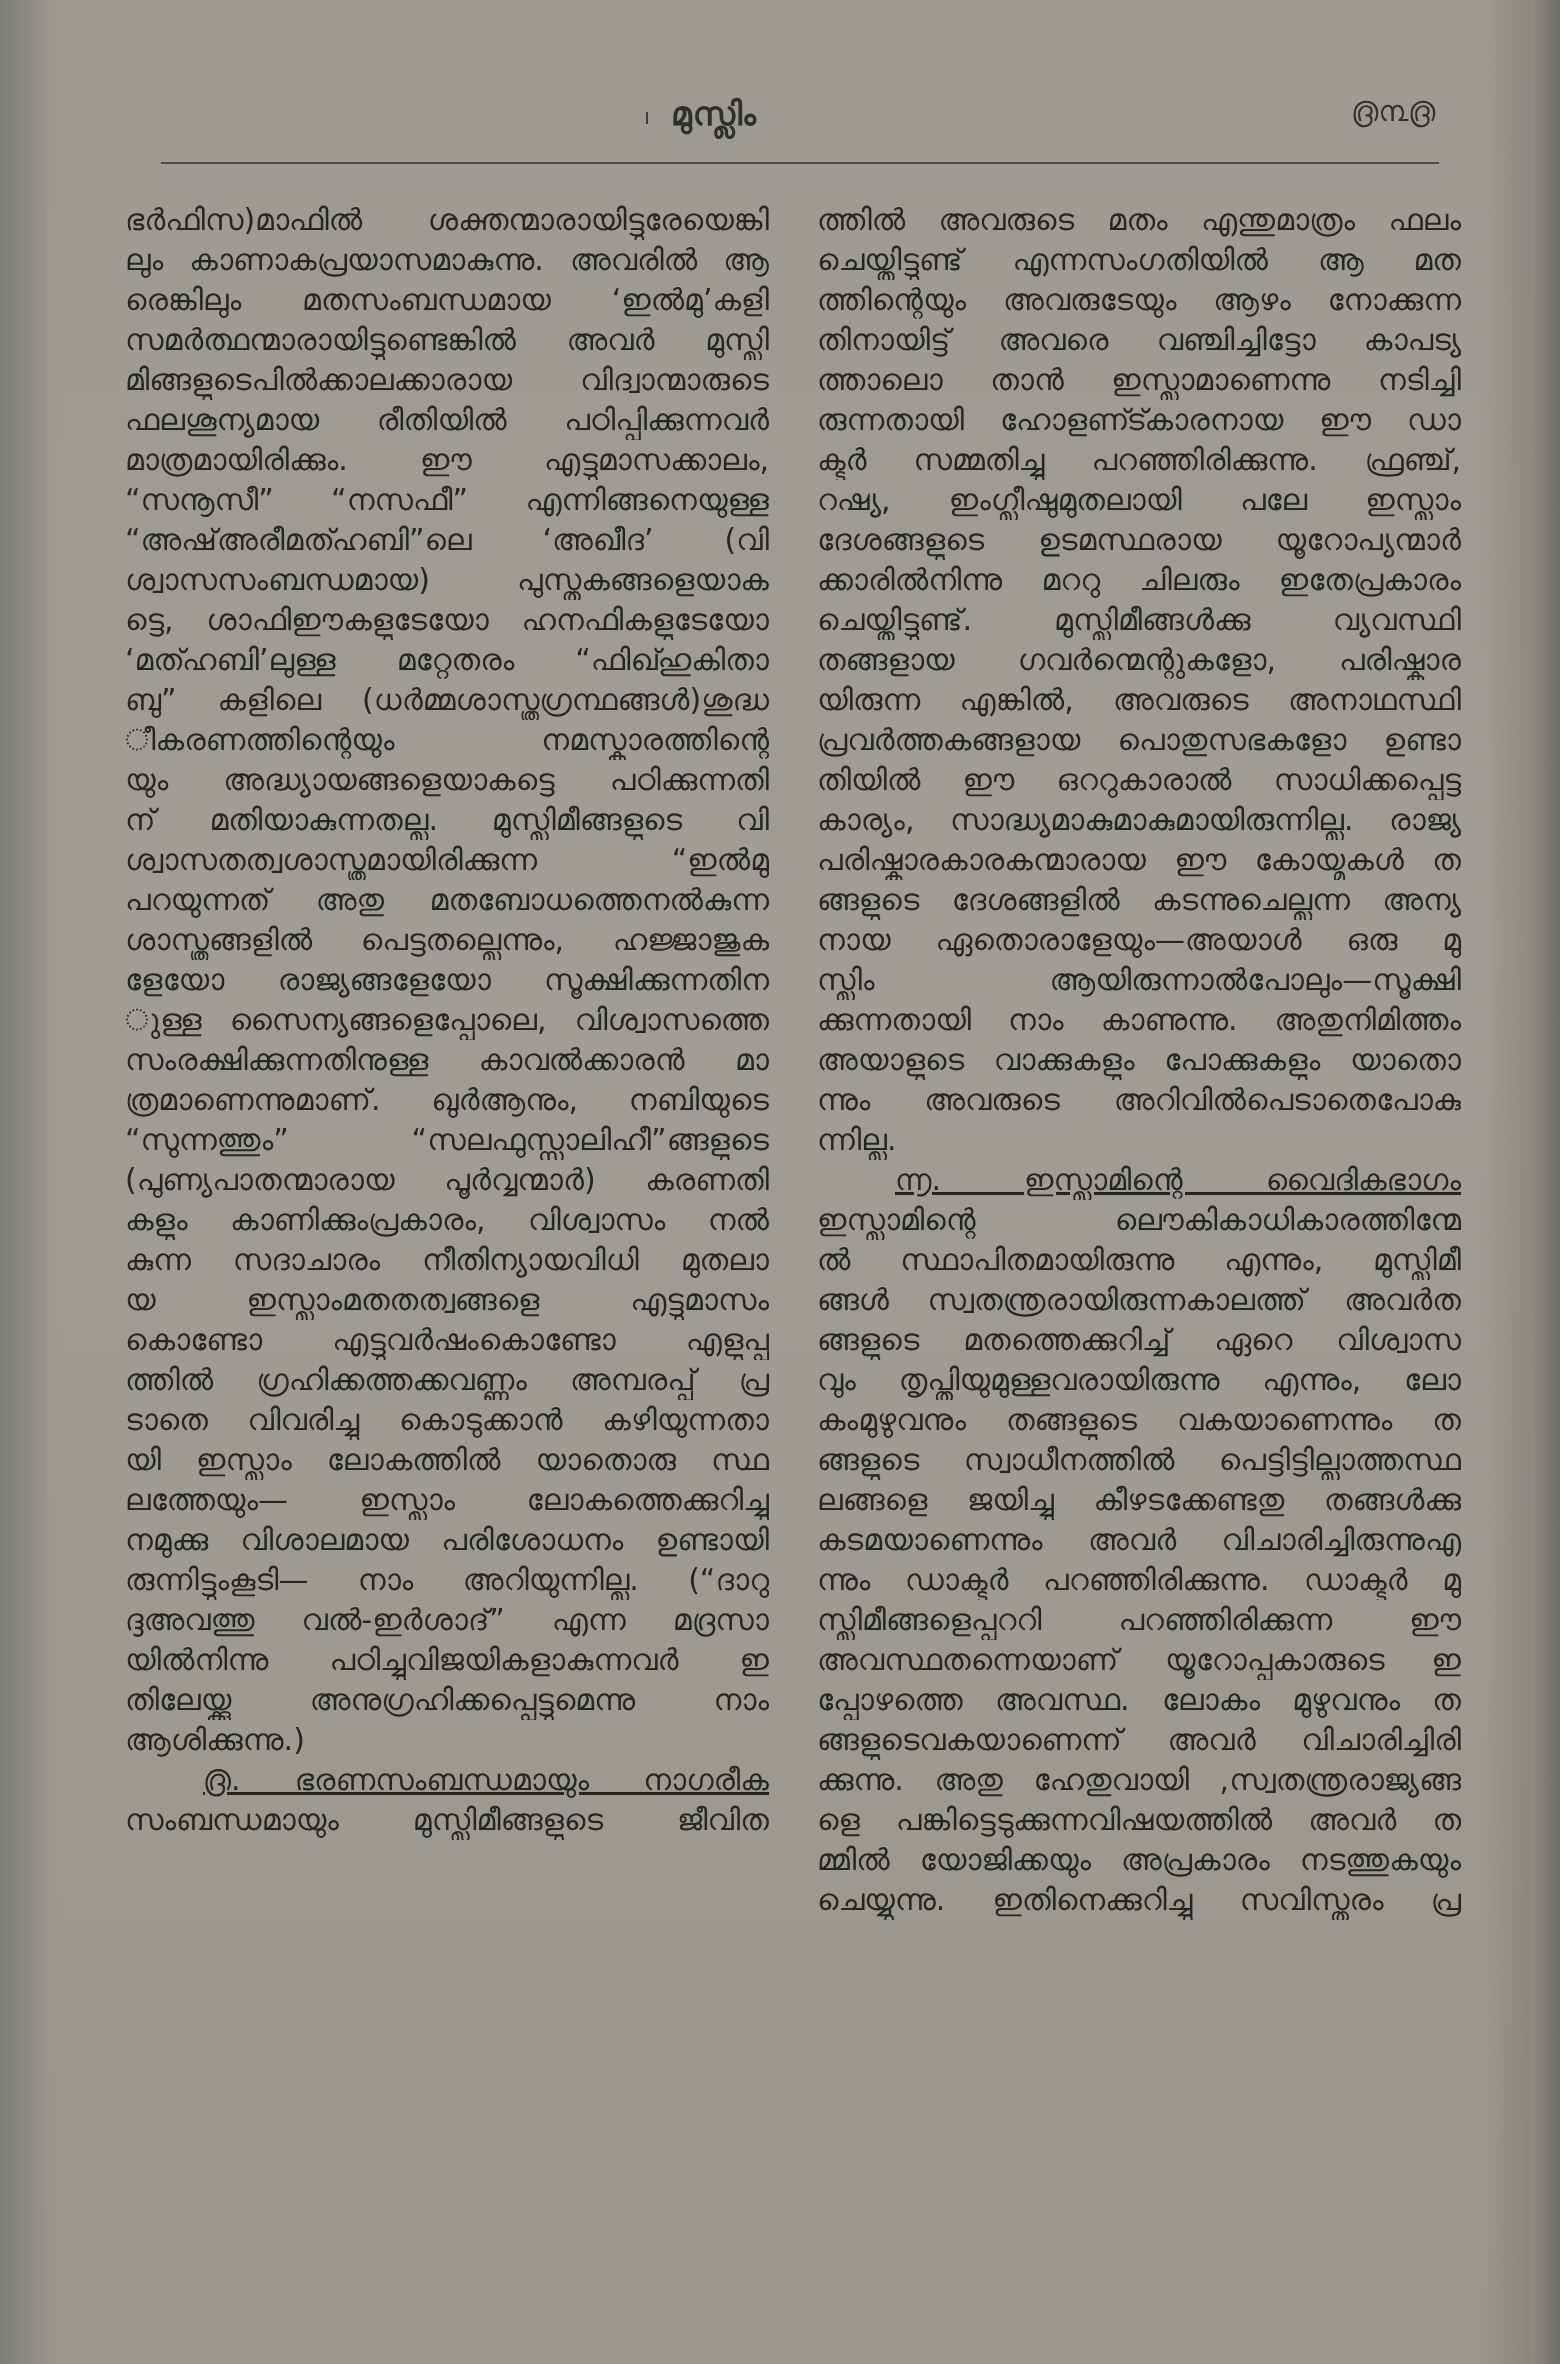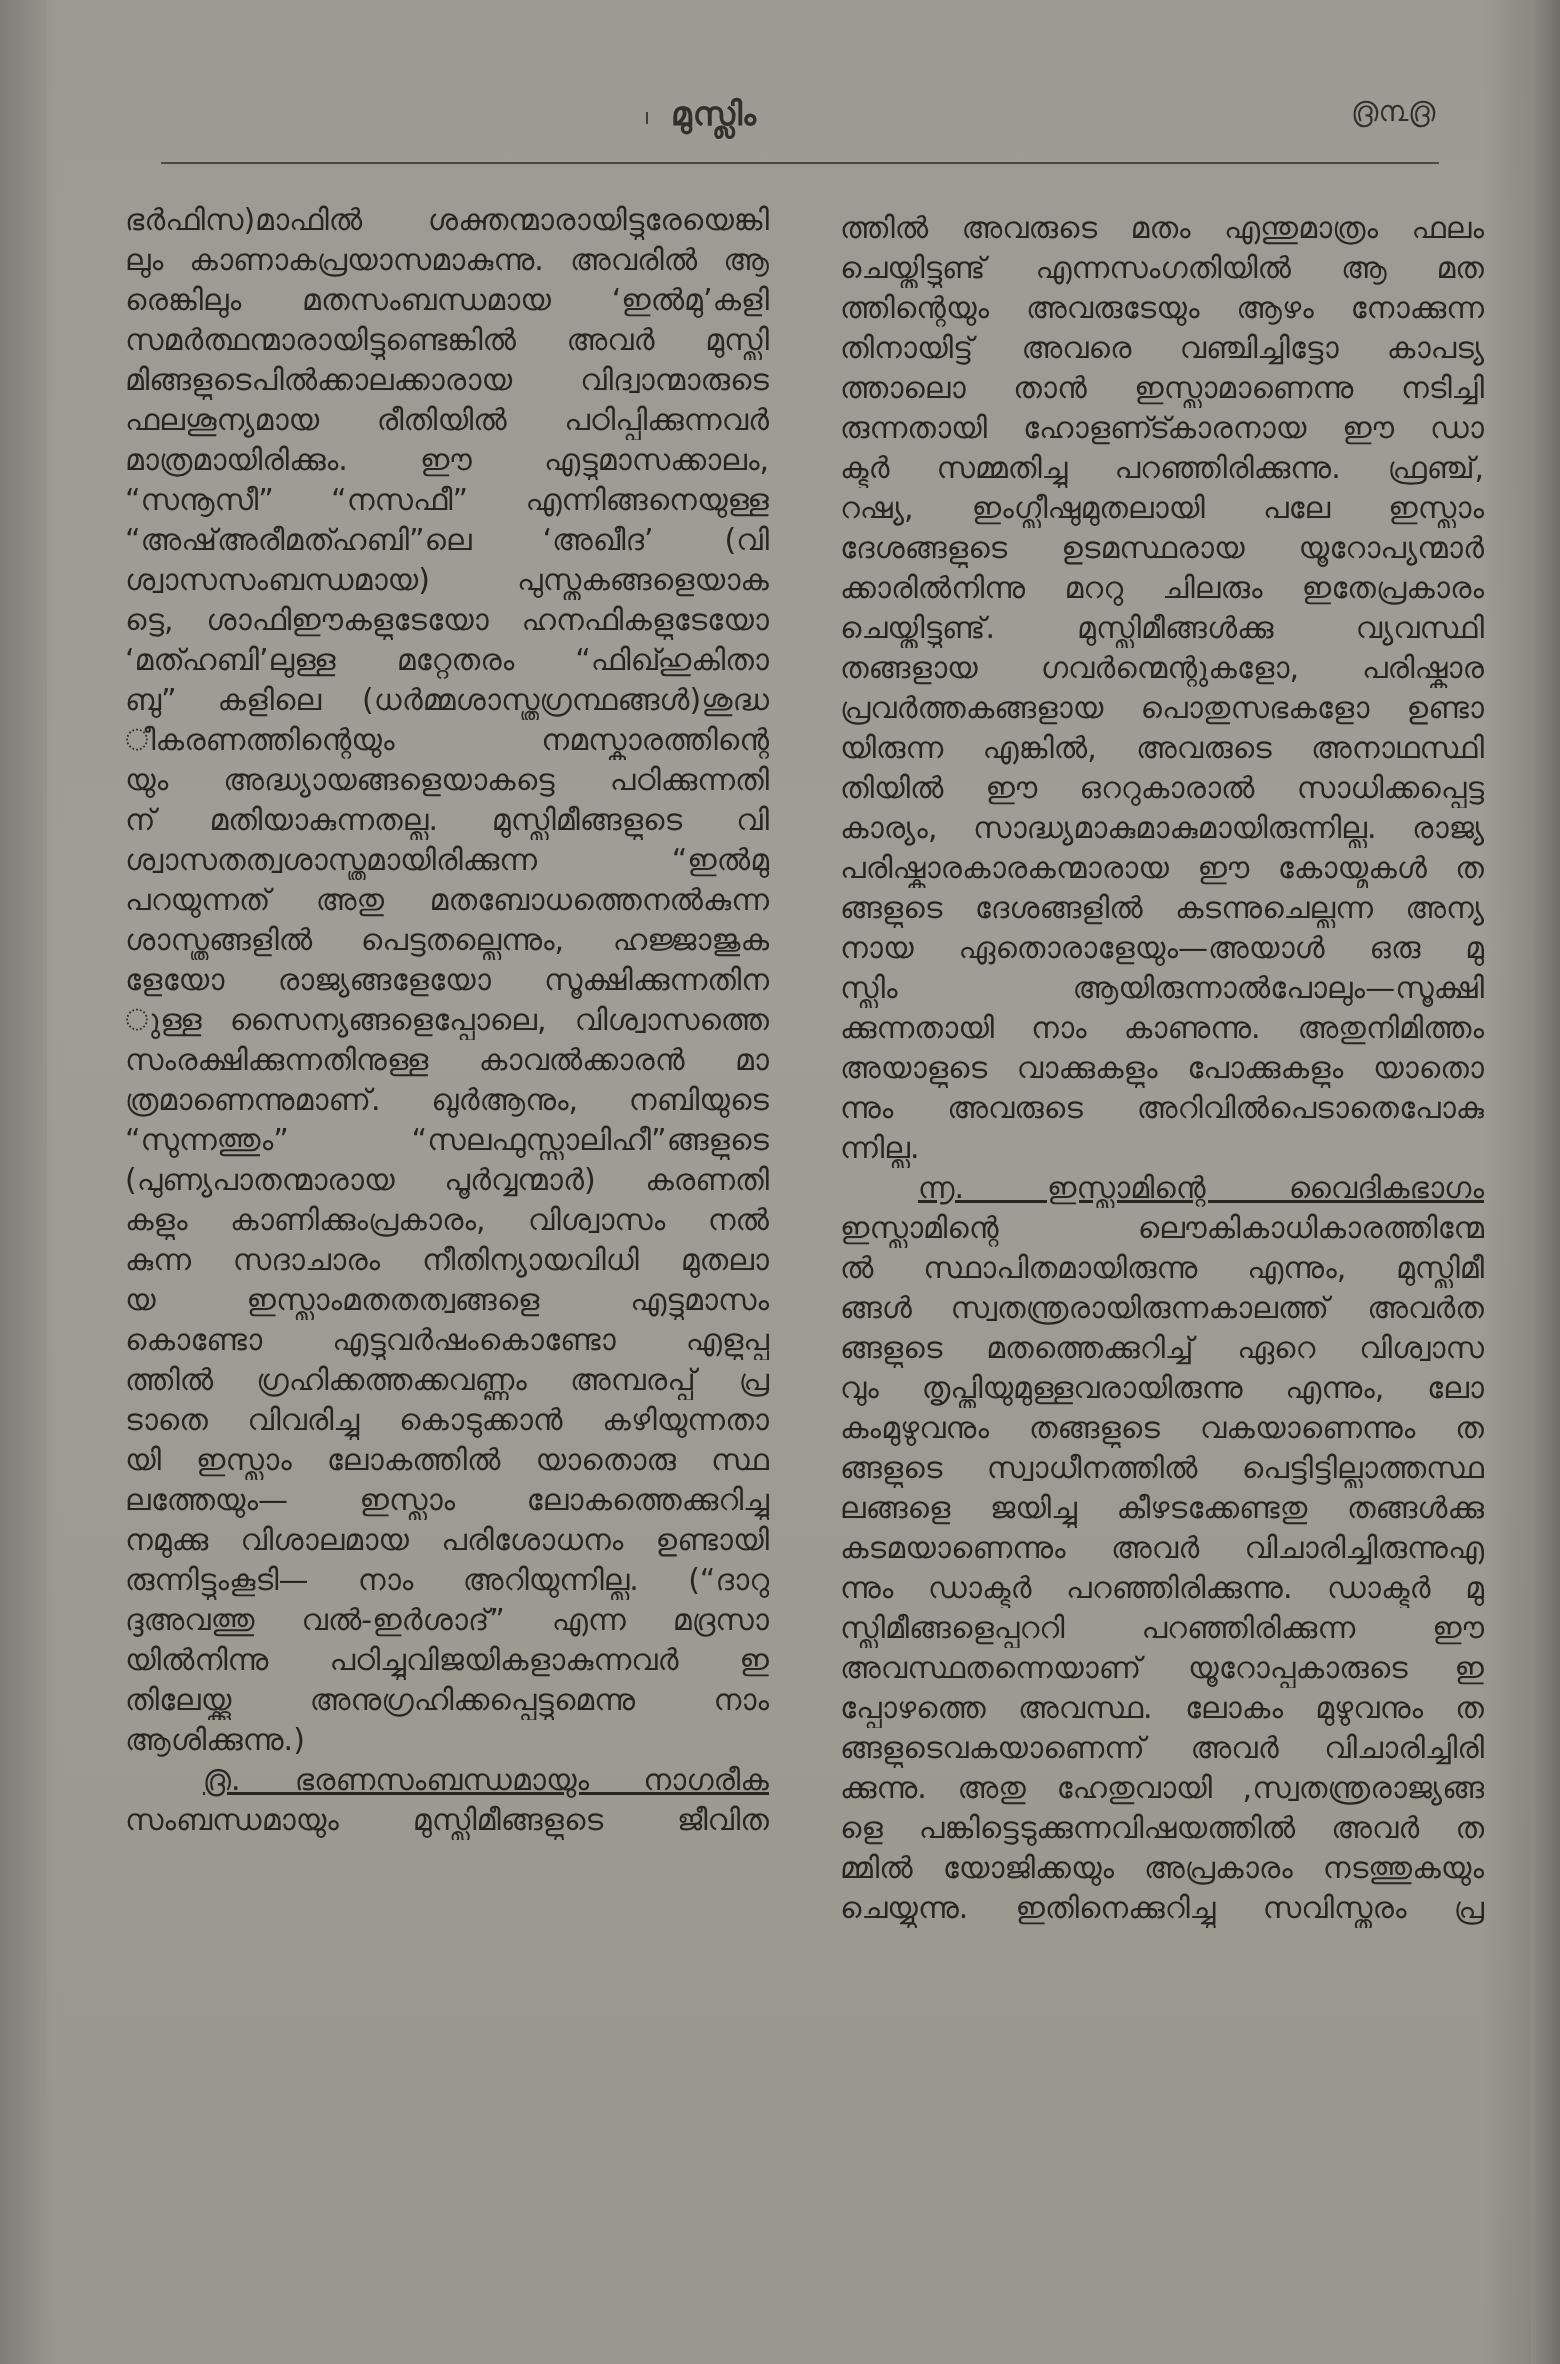--- a/index.html
+++ b/index.html
@@ -37,21 +37,21 @@
   .rule {
     position: absolute; top: 162px; left: 161px; width: 1278px; height: 2px;
     background: #4a4944;
   }
   .column {
     position: absolute; top: 200px;
     color: #252522;
     font-size: 30px;
   }
   .col-left { left: 125px; width: 644px; }
-  .col-right { left: 840px; width: 644px; margin-top: 8px; }
+  .col-right { left: 817px; width: 644px; }
   .line {
     height: 40px; line-height: 40px;
     white-space: nowrap; overflow: hidden;
     text-align: justify; text-align-last: justify;
   }
   .line.last { text-align-last: left; }
   .line.indent { padding-left: 78px; text-decoration: underline; }
 </style>
 </head>
 <body>
@@ -116,22 +116,22 @@
       <div class="line">ത്തിന്റെയും അവരുടേയും ആഴം നോക്കുന്ന</div>
       <div class="line">തിനായിട്ട് അവരെ വഞ്ചിച്ചിട്ടോ കാപട്യ</div>
       <div class="line">ത്താലൊ താൻ ഇസ്ലാമാണെന്നു നടിച്ചി</div>
       <div class="line">രുന്നതായി ഹോളണ്ട്കാരനായ ഈ ഡാ</div>
       <div class="line">ക്ടർ സമ്മതിച്ചു പറഞ്ഞിരിക്കുന്നു. ഫ്രഞ്ച്,</div>
       <div class="line">റഷ്യ, ഇംഗ്ലീഷുമുതലായി പലേ ഇസ്ലാം</div>
       <div class="line">ദേശങ്ങളുടെ ഉടമസ്ഥരായ യൂറോപ്യന്മാർ</div>
       <div class="line">ക്കാരിൽനിന്നു മററു ചിലരും ഇതേപ്രകാരം</div>
       <div class="line">ചെയ്തിട്ടുണ്ട്. മുസ്ലിമീങ്ങൾക്കു വ്യവസ്ഥി</div>
       <div class="line">തങ്ങളായ ഗവർന്മെന്റുകളോ, പരിഷ്കാര</div>
+      <div class="line">യിരുന്ന എങ്കിൽ, അവരുടെ അനാഥസ്ഥി</div>
       <div class="line">പ്രവർത്തകങ്ങളായ പൊതുസഭകളോ ഉണ്ടാ</div>
-      <div class="line">യിരുന്ന എങ്കിൽ, അവരുടെ അനാഥസ്ഥി</div>
       <div class="line">തിയിൽ ഈ ഒററുകാരാൽ സാധിക്കപ്പെട്ട</div>
       <div class="line">കാര്യം, സാദ്ധ്യമാകുമാകുമായിരുന്നില്ല. രാജ്യ</div>
       <div class="line">പരിഷ്കാരകാരകന്മാരായ ഈ കോയ്മകൾ ത</div>
       <div class="line">ങ്ങളുടെ ദേശങ്ങളിൽ കടന്നുചെല്ലുന്ന അന്യ</div>
       <div class="line">നായ ഏതൊരാളേയും—അയാൾ ഒരു മു</div>
       <div class="line">സ്ലിം ആയിരുന്നാൽപോലും—സൂക്ഷി</div>
       <div class="line">ക്കുന്നതായി നാം കാണുന്നു. അതുനിമിത്തം</div>
       <div class="line">അയാളുടെ വാക്കുകളും പോക്കുകളും യാതൊ</div>
       <div class="line">ന്നും അവരുടെ അറിവിൽപെടാതെപോകു</div>
       <div class="line last">ന്നില്ല.</div>

